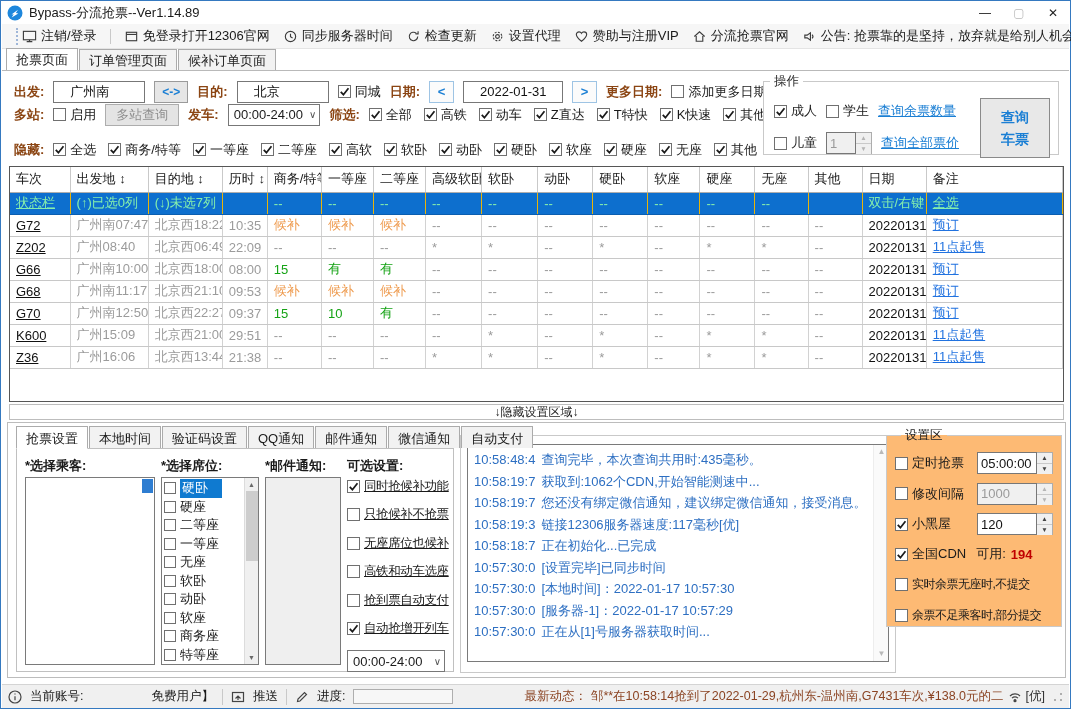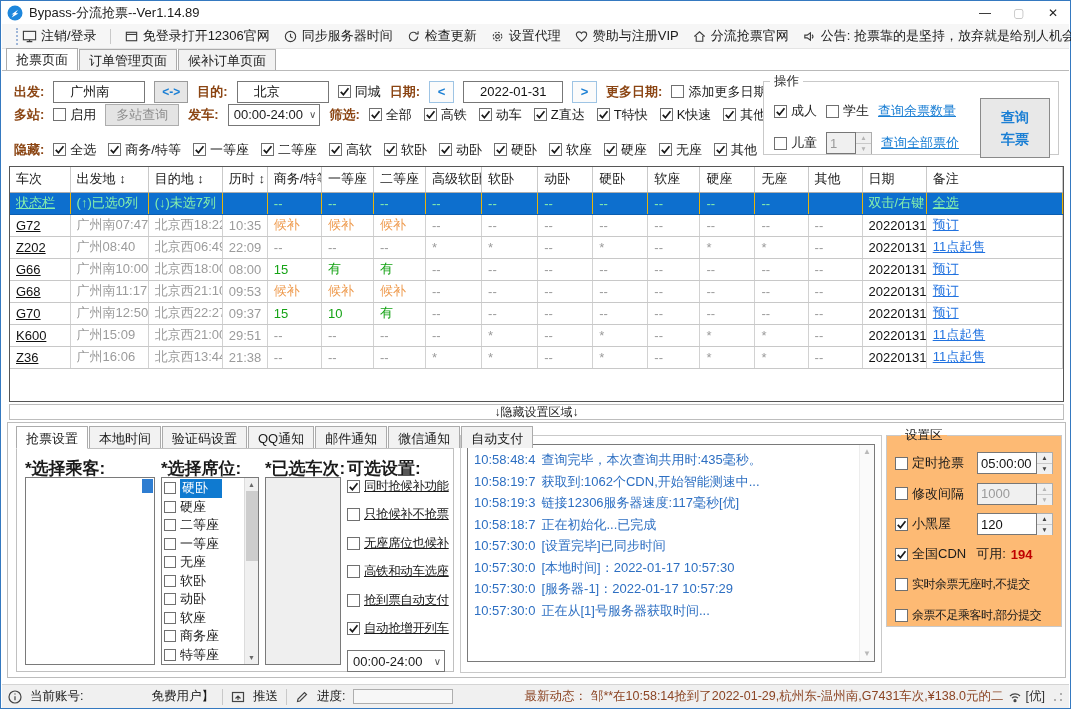--- a/index.html
+++ b/index.html
@@ -74,21 +74,21 @@
   .tdate{color:#111;}
   .remark{color:var(--link,#2273e0);text-decoration:underline;}
   
   .divider{position:absolute;top:403px;left:8px;width:1055px;height:16px;border:1px solid #bdbdbd;font-size:12px;display:flex;align-items:center;justify-content:center;color:#222;background:#fff;}
   
   .bottom{position:absolute;top:421px;left:6px;width:1059px;height:256px;border:1px solid #bcbcbc;background:#fff;}
   .stabs{position:absolute;top:3px;left:8px;display:flex;align-items:flex-end;z-index:3;}
   .stabs .tab{height:22px;padding:3px 9px;}
   .stabs .tab.active{height:23px;border-bottom:1px solid #fff;margin-bottom:-1px;}
   .tabpage{position:absolute;top:25px;left:8px;width:438px;height:224px;border:1px solid #c0c0c0;background:#fff;}
-  .plabel{position:absolute;font-weight:bold;font-size:17px;top:8px;}
+  .plabel{position:absolute;font-weight:bold;font-size:13px;top:8px;}
   .lp1{left:8px;}.lp2{left:144px;}.lp3{left:248px;}.lp4{left:330px;}
   .listbox{position:absolute;top:28px;height:188px;border:1px solid #7a7a7a;background:#fff;}
   .lb-pass{left:8px;width:130px;}
   .lb-seat{left:144px;width:98px;}
   .lb-train{left:248px;width:76px;background:#efefef;}
   .bluethumb{position:absolute;top:1px;right:1px;width:11px;height:14px;background:#2e7dd1;}
   .seatitems{position:absolute;inset:0 14px 0 0;overflow:hidden;padding:1px 0 0 2px;}
   .seatitem{display:flex;align-items:center;gap:4px;height:18.5px;}
   .seatitem .cbbox{width:12px;height:12px;}
   .seatitem.sel .seatlbl{background:#0f7ad0;color:#fff;padding:0 14px 1px 2px;}
@@ -684,21 +684,21 @@
         <span class="tab">验证码设置</span>
         <span class="tab">QQ通知</span>
         <span class="tab">邮件通知</span>
         <span class="tab">微信通知</span>
         <span class="tab">自动支付</span>
       </div>
 
     <div class="tabpage">
       <span class="plabel lp1">*选择乘客:</span>
       <span class="plabel lp2">*选择席位:</span>
-      <span class="plabel lp3">*已选车次:</span>
+      <span class="plabel lp3">*邮件通知:</span>
       <span class="plabel lp4">可选设置:</span>
 
       <div class="listbox lb-pass">
         <span class="bluethumb"></span>
       </div>
 
       <div class="listbox lb-seat">
         <div class="seatitems">
             <div class="seatitem sel">
               <span class="cbbox"></span>
@@ -803,20 +803,21 @@
             <span class="ca">∨</span>
           </span>
       </div>
     </div>
 
     <fieldset class="outbox">
       <legend>输出区</legend>
       <div class="outlist">
           <div class="logline"><span class="lt">10:58:48:4</span><span>查询完毕，本次查询共用时:435毫秒。</span></div>
           <div class="logline"><span class="lt">10:58:19:7</span><span>获取到:1062个CDN,开始智能测速中...</span></div>
+          <div class="logline"><span class="lt">10:58:19:7</span><span>您还没有绑定微信通知，建议绑定微信通知，接受消息。</span></div>
           <div class="logline"><span class="lt">10:58:19:3</span><span>链接12306服务器速度:117毫秒[优]</span></div>
           <div class="logline"><span class="lt">10:58:18:7</span><span>正在初始化...已完成</span></div>
           <div class="logline"><span class="lt">10:57:30:0</span><span>[设置完毕]已同步时间</span></div>
           <div class="logline"><span class="lt">10:57:30:0</span><span>[本地时间]：2022-01-17 10:57:30</span></div>
           <div class="logline"><span class="lt">10:57:30:0</span><span>[服务器-1]：2022-01-17 10:57:29</span></div>
           <div class="logline"><span class="lt">10:57:30:0</span><span>正在从[1]号服务器获取时间...</span></div>
           <div class="outscroll">
             <span class="ar">▲</span>
             <span class="ar">▼</span>
           </div>

